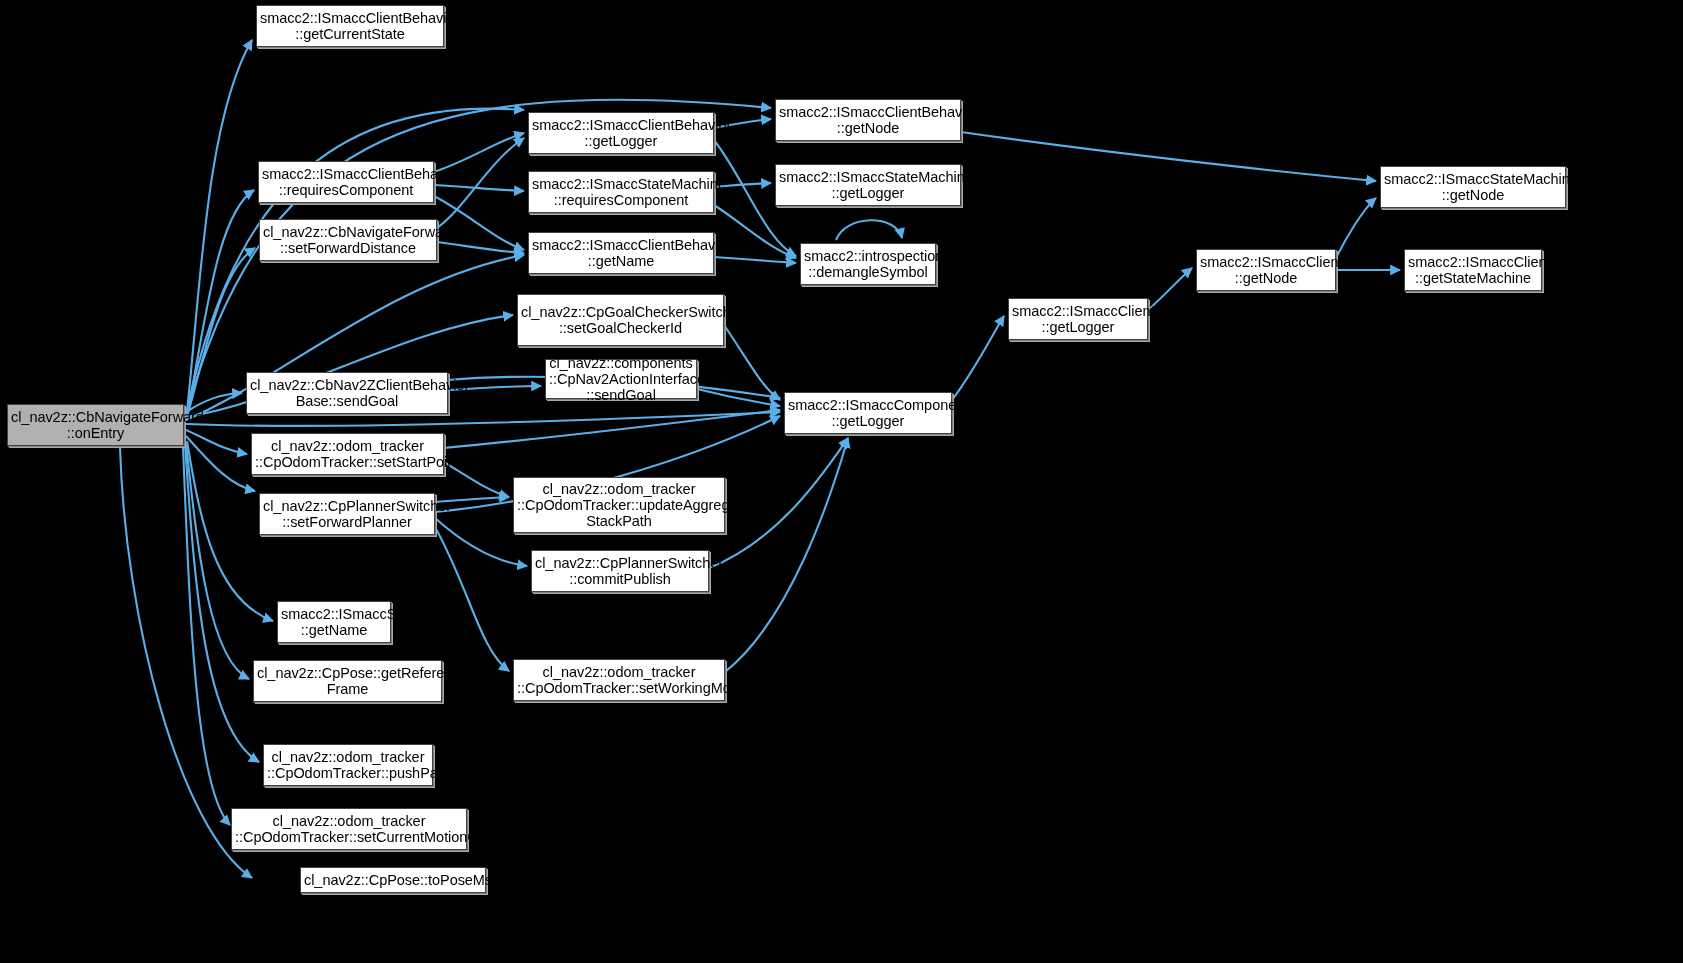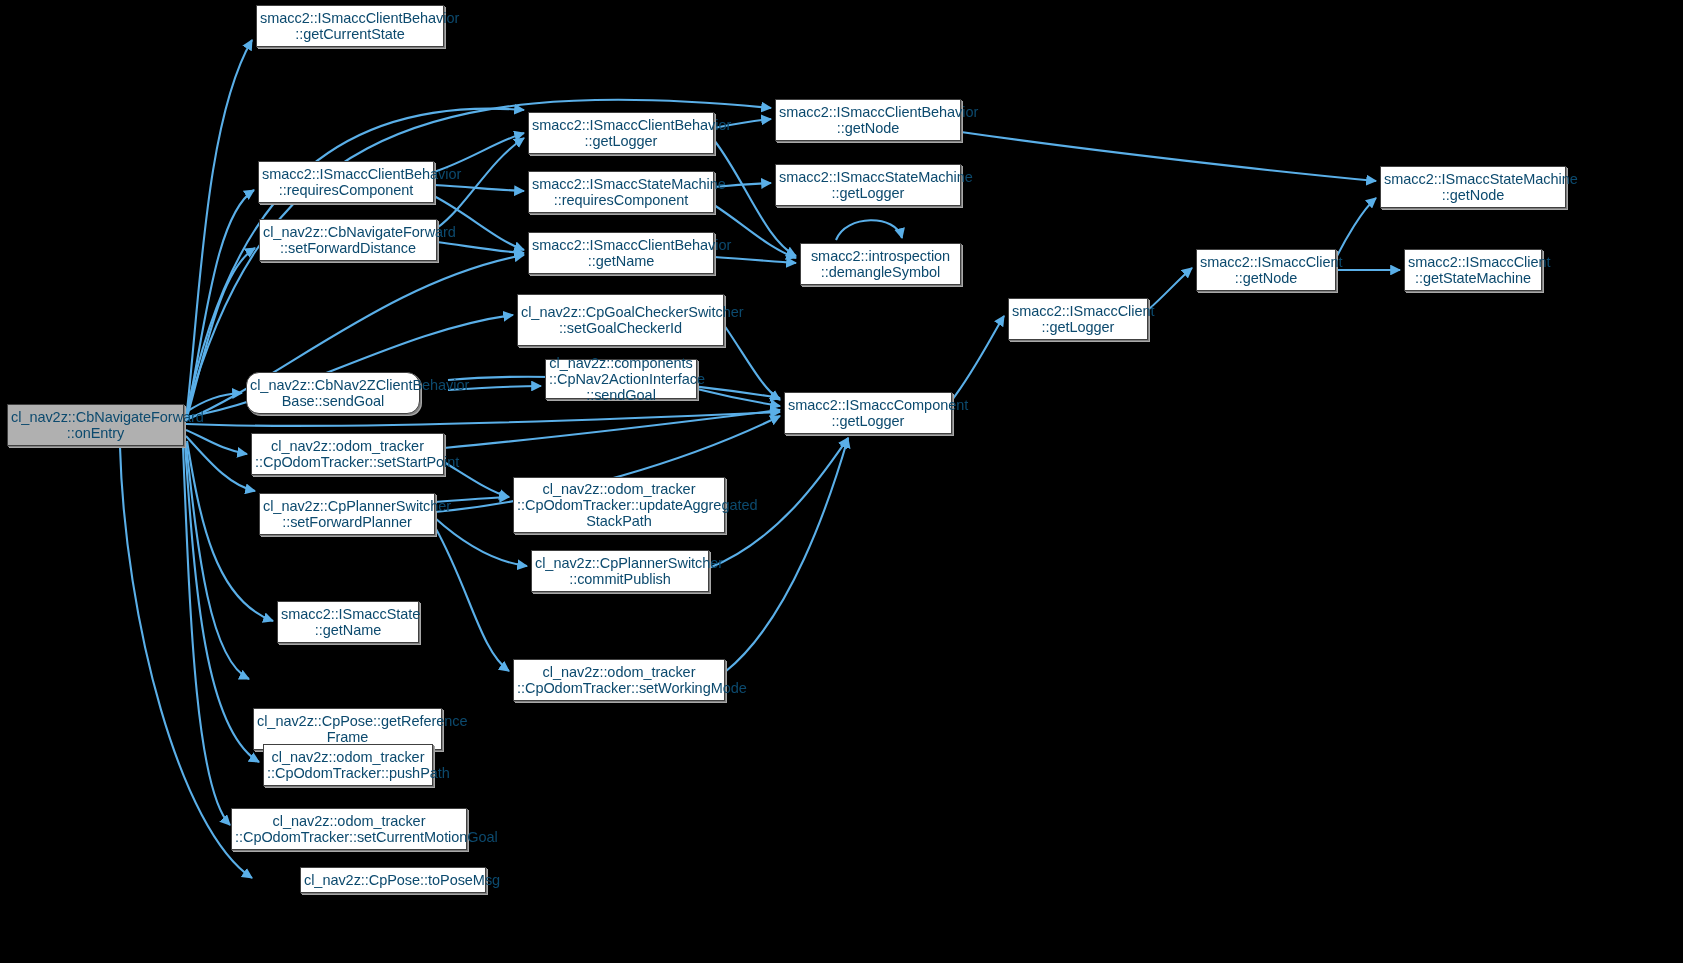--- a/index.html
+++ b/index.html
@@ -27,21 +27,21 @@
   .gnode {
     position: absolute;
     box-sizing: border-box;
     background: #ffffff;
     border: 1px solid #404040;
     box-shadow: 1px 1px 0 0 #808080, 2px 2px 0 0 #a8a8a8;
     display: flex;
     align-items: center;
     justify-content: center;
     text-align: center;
-    color: #0c4a6e;
+    color: #000000;
     font-size: 14.5px;
     line-height: 1.12;
     letter-spacing: -0.05px;
     padding: 1px 3px;
     white-space: pre-line;
     z-index: 5;
   }
   .gnode.highlight {
     background: #b0b0b0;
   }
@@ -110,29 +110,29 @@
   </svg>
   <div id="nodes-group">
       <div class="gnode highlight" style="left: 7px; top: 404px; width: 177px; height: 42px;"><span class="nlabel">cl_nav2z::CbNavigateForward
 ::onEntry</span></div>
       <div class="gnode" style="left: 256px; top: 5px; width: 188px; height: 42px;"><span class="nlabel">smacc2::ISmaccClientBehavior
 ::getCurrentState</span></div>
       <div class="gnode" style="left: 258px; top: 161px; width: 176px; height: 42px;"><span class="nlabel">smacc2::ISmaccClientBehavior
 ::requiresComponent</span></div>
       <div class="gnode" style="left: 259px; top: 219px; width: 178px; height: 42px;"><span class="nlabel">cl_nav2z::CbNavigateForward
 ::setForwardDistance</span></div>
-      <div class="gnode" style="left: 246px; top: 372px; width: 174px; height: 42px; border-radius: 13px;"><span class="nlabel">cl_nav2z::CbNav2ZClientBehavior
+      <div class="gnode" style="left: 246px; top: 372px; width: 202px; height: 42px;"><span class="nlabel">cl_nav2z::CbNav2ZClientBehavior
 Base::sendGoal</span></div>
       <div class="gnode" style="left: 251px; top: 433px; width: 193px; height: 42px;"><span class="nlabel">cl_nav2z::odom_tracker
 ::CpOdomTracker::setStartPoint</span></div>
       <div class="gnode" style="left: 259px; top: 493px; width: 176px; height: 42px;"><span class="nlabel">cl_nav2z::CpPlannerSwitcher
 ::setForwardPlanner</span></div>
-      <div class="gnode" style="left: 277px; top: 601px; width: 142px; height: 42px;"><span class="nlabel">smacc2::ISmaccState
+      <div class="gnode" style="left: 277px; top: 601px; width: 114px; height: 42px;"><span class="nlabel">smacc2::ISmaccState
 ::getName</span></div>
-      <div class="gnode" style="left: 253px; top: 660px; width: 189px; height: 42px; margin-top: 48px;"><span class="nlabel">cl_nav2z::CpPose::getReference
+      <div class="gnode" style="left: 253px; top: 660px; width: 189px; height: 42px;"><span class="nlabel">cl_nav2z::CpPose::getReference
 Frame</span></div>
       <div class="gnode" style="left: 263px; top: 744px; width: 170px; height: 42px;"><span class="nlabel">cl_nav2z::odom_tracker
 ::CpOdomTracker::pushPath</span></div>
       <div class="gnode" style="left: 231px; top: 808px; width: 236px; height: 42px;"><span class="nlabel">cl_nav2z::odom_tracker
 ::CpOdomTracker::setCurrentMotionGoal</span></div>
       <div class="gnode" style="left: 256px; top: 867px; width: 186px; height: 26px; margin-left: 44px;"><span class="nlabel">cl_nav2z::CpPose::toPoseMsg</span></div>
       <div class="gnode" style="left: 528px; top: 112px; width: 186px; height: 42px;"><span class="nlabel">smacc2::ISmaccClientBehavior
 ::getLogger</span></div>
       <div class="gnode" style="left: 528px; top: 171px; width: 186px; height: 42px;"><span class="nlabel">smacc2::ISmaccStateMachine
 ::requiresComponent</span></div>
@@ -147,21 +147,21 @@
 ::CpOdomTracker::updateAggregated
 StackPath</span></div>
       <div class="gnode" style="left: 531px; top: 550px; width: 178px; height: 42px;"><span class="nlabel">cl_nav2z::CpPlannerSwitcher
 ::commitPublish</span></div>
       <div class="gnode" style="left: 513px; top: 659px; width: 212px; height: 42px;"><span class="nlabel">cl_nav2z::odom_tracker
 ::CpOdomTracker::setWorkingMode</span></div>
       <div class="gnode" style="left: 775px; top: 99px; width: 186px; height: 42px;"><span class="nlabel">smacc2::ISmaccClientBehavior
 ::getNode</span></div>
       <div class="gnode" style="left: 775px; top: 164px; width: 186px; height: 42px;"><span class="nlabel">smacc2::ISmaccStateMachine
 ::getLogger</span></div>
-      <div class="gnode" style="left: 800px; top: 243px; width: 161px; height: 42px;"><span class="nlabel">smacc2::introspection
+      <div class="gnode" style="left: 800px; top: 243px; width: 136px; height: 42px;"><span class="nlabel">smacc2::introspection
 ::demangleSymbol</span></div>
       <div class="gnode" style="left: 784px; top: 392px; width: 168px; height: 42px;"><span class="nlabel">smacc2::ISmaccComponent
 ::getLogger</span></div>
       <div class="gnode" style="left: 1008px; top: 298px; width: 140px; height: 42px;"><span class="nlabel">smacc2::ISmaccClient
 ::getLogger</span></div>
       <div class="gnode" style="left: 1196px; top: 249px; width: 140px; height: 42px;"><span class="nlabel">smacc2::ISmaccClient
 ::getNode</span></div>
       <div class="gnode" style="left: 1380px; top: 166px; width: 186px; height: 42px;"><span class="nlabel">smacc2::ISmaccStateMachine
 ::getNode</span></div>
       <div class="gnode" style="left: 1404px; top: 249px; width: 138px; height: 42px;"><span class="nlabel">smacc2::ISmaccClient

